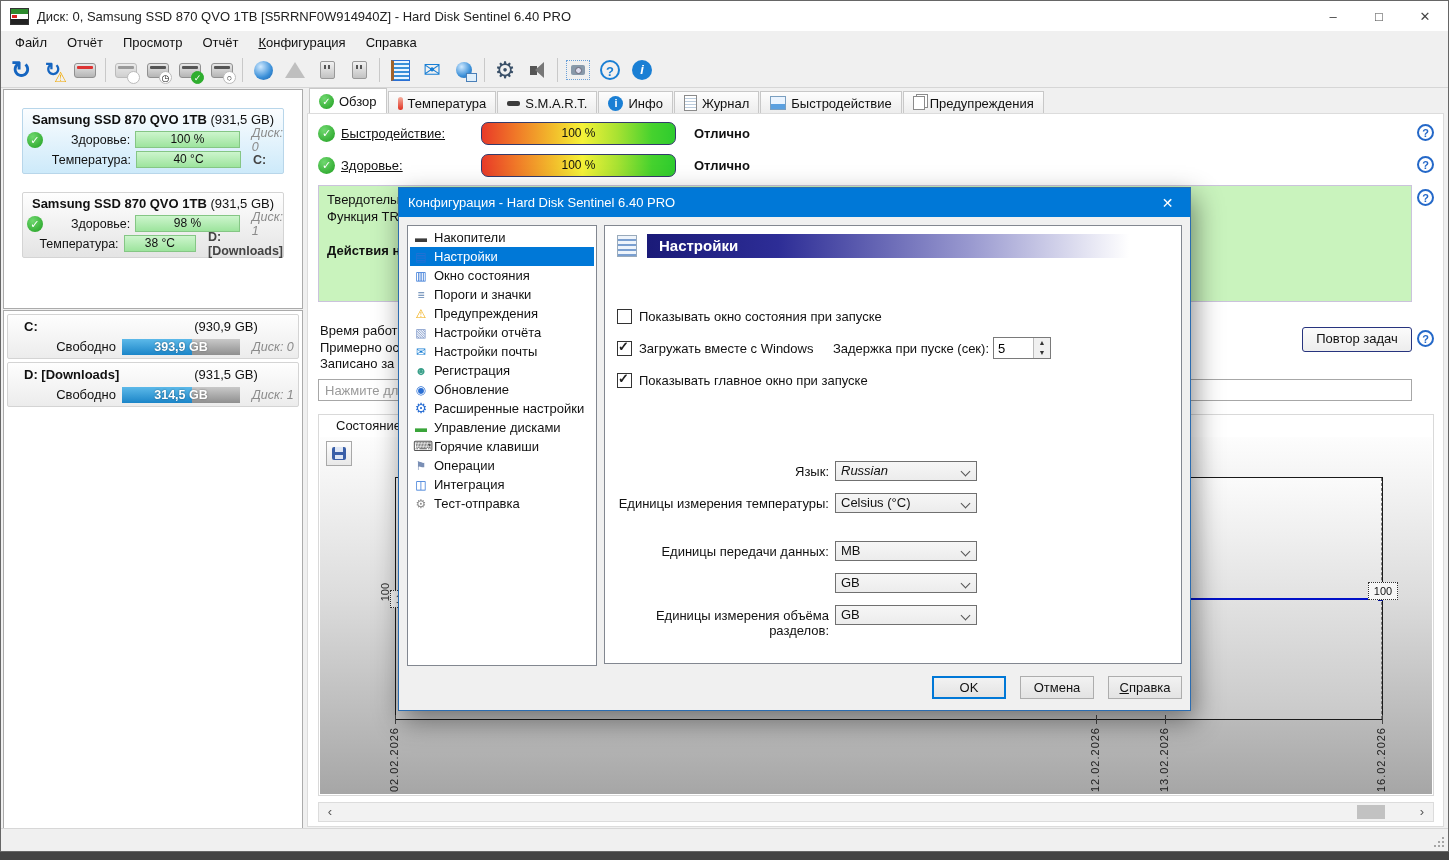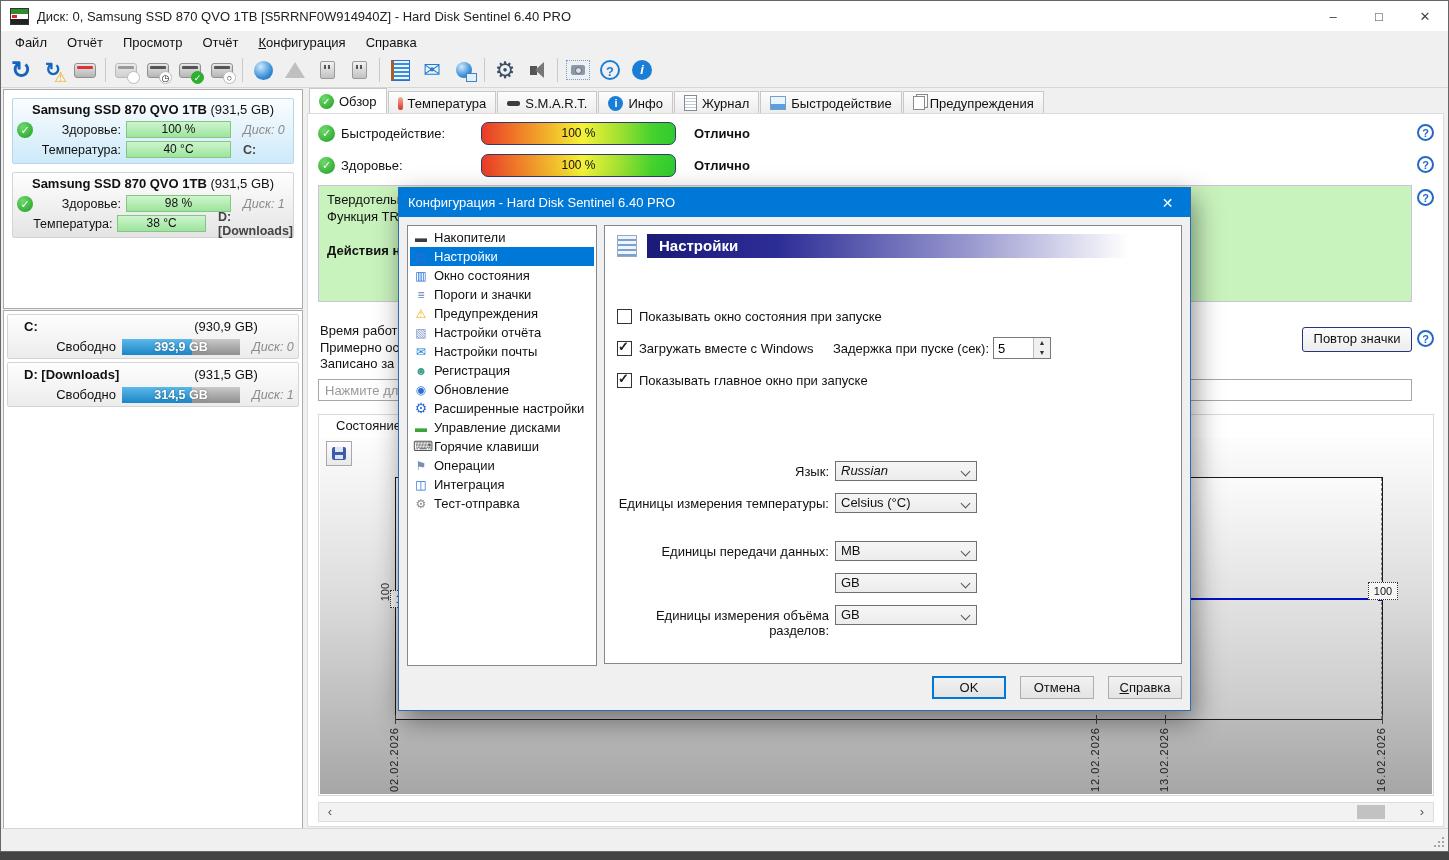--- a/index.html
+++ b/index.html
@@ -43,21 +43,21 @@
   .g-gear{color:#3a5068;font-size:23px;line-height:23px;}
   .speaker{width:7px;height:9px;background:#555;position:relative;margin-right:7px;}
   .speaker::after{content:"";position:absolute;left:5px;top:-4px;border-left:9px solid #777;border-top:8px solid transparent;border-bottom:8px solid transparent;transform:rotate(180deg);}
   .camera{width:22px;height:18px;border:1px dotted #6aa0d8;display:flex;align-items:center;justify-content:center;}
   .camera i{width:14px;height:10px;background:#8899aa;border-radius:2px;position:relative;display:block;}
   .camera i::after{content:"";position:absolute;left:4px;top:2px;width:5px;height:5px;border-radius:50%;background:#dde;border:1px solid #667;}
   .circ-help{width:20px;height:20px;border-radius:50%;border:2px solid #1a7fd4;color:#1a7fd4;font-weight:bold;font-size:13px;line-height:20px;text-align:center;box-sizing:border-box;}
   .circ-info{width:20px;height:20px;border-radius:50%;background:#1a7fd4;color:#fff;font-weight:bold;font-style:italic;font-size:13px;line-height:20px;text-align:center;}
   
   .sidebox{position:absolute;background:#fff;border:1px solid #ababab;box-sizing:border-box;}
-  .disk-card{margin:8px;height:66px;border:1px solid #c6d4de;border-radius:2px;box-sizing:border-box;padding-top:2px;}
+  .disk-card{margin:18px;height:66px;border:1px solid #c6d4de;border-radius:2px;box-sizing:border-box;padding-top:2px;}
   .disk-card.sel{background:linear-gradient(180deg,#fbfdff 0%,#e6f4fc 45%,#cdeafa 100%);border-color:#b8d6ea;}
   .disk-card.norm{background:linear-gradient(180deg,#fefefe,#e4e4e4);border-color:#d4d4d4;}
   .dc-title{text-align:center;font-size:13px;margin:1px 0 3px;}
   .dc-title b{font-weight:bold;}
   .dc-row{display:flex;align-items:center;height:19px;margin-top:1px;}
   .dc-ic{width:24px;text-align:center;}
   .okic{display:inline-block;width:16px;height:16px;border-radius:50%;background:radial-gradient(circle at 35% 30%,#6fd86f,#1f9e1f);color:#fff;font-size:11px;line-height:16px;text-align:center;}
   .dc-label{width:84px;text-align:right;padding-right:5px;font-size:12.5px;}
   .hbar{width:103px;height:15px;border:1px solid #85c685;background:linear-gradient(180deg,#cdf5cd,#9de49d);text-align:center;font-size:12px;line-height:15px;}
   .dc-right{flex:1;padding-left:12px;font-size:12.5px;}
@@ -78,21 +78,21 @@
   .tab{display:flex;align-items:center;gap:5px;height:22px;padding:0 9px;border:1px solid #c8c8c8;border-bottom:none;background:linear-gradient(180deg,#fdfdfd,#ececec);margin-right:1px;font-size:13px;}
   .tab.active{height:25px;background:#fff;font-weight:normal;}
   .ti-check{width:15px;height:15px;border-radius:50%;background:radial-gradient(circle at 35% 30%,#6fd86f,#1f9e1f);color:#fff;font-size:10px;line-height:15px;text-align:center;}
   .ti-thermo{width:5px;height:13px;background:linear-gradient(180deg,#f4b0a0,#e03020);border-radius:3px;}
   .ti-smart{width:13px;height:5px;background:#3c3c3c;border-radius:2px;}
   .ti-info{width:15px;height:15px;border-radius:50%;background:#1a7fd4;color:#fff;font-weight:bold;font-size:11px;line-height:15px;text-align:center;}
   .ti-doc{width:11px;height:14px;border:1px solid #8a8a8a;background:repeating-linear-gradient(180deg,#fff 0 2px,#bcd 2px 3px);}
   .ti-chart{width:14px;height:12px;border:1px solid #7a9fc0;background:linear-gradient(180deg,#eaf4ff 55%,#5aa0e0 55%);}
   .ti-pages{width:10px;height:12px;border:1px solid #8a8a8a;background:#fff;box-shadow:3px -2px 0 -1px #fff,3px -2px 0 0 #8a8a8a;}
   .ovrow{position:absolute;left:10px;display:flex;align-items:center;height:24px;}
-  .ov-label{width:122px;padding-left:6px;font-size:13px;}
+  .ov-label{width:122px;padding-left:6px;font-size:13px;text-decoration:underline;}
   .gbar{width:193px;height:21px;border:1px solid #333a6b;border-radius:7px;margin-left:18px;
         background:linear-gradient(90deg,#e83a28 0%,#f07a28 18%,#f2c02c 38%,#f5f238 52%,#a8e232 70%,#46d22e 88%,#2ecb2e 100%);
         text-align:center;font-size:12px;line-height:21px;color:#111;}
   .ov-status{margin-left:18px;font-weight:bold;}
   .helpic{position:absolute;width:17px;height:17px;border-radius:50%;border:2px solid #2468c8;color:#2468c8;font-weight:bold;font-size:11px;line-height:14px;text-align:center;box-sizing:border-box;}
   .greenbox{position:absolute;left:10px;top:71px;width:1094px;height:117px;background:#c9f3bd;border:1px solid #cbc3dc;box-sizing:border-box;padding:5px 8px;font-size:13px;line-height:17px;overflow:hidden;}
   .greenbox .act{font-weight:bold;margin-top:17px;}
   .statline{position:absolute;left:12px;font-size:13px;white-space:nowrap;}
   .retest{position:absolute;left:994px;top:213px;width:108px;height:23px;background:linear-gradient(180deg,#fbfbfb,#ededed);border:1px solid #27347e;border-radius:3px;font-size:13px;text-align:center;line-height:21px;}
   .clickin{position:absolute;left:10px;top:265px;width:1094px;height:22px;border:1px solid #a7a7a7;font-size:13px;padding:0 6px;box-sizing:border-box;font-family:"Liberation Sans",sans-serif;}
@@ -381,21 +381,21 @@
       <div>Твердотельнь</div>
       <div>Функция TRIM</div>
       <div class="act">Действия не т</div>
     </div>
     <span class="helpic" style="left:1109px;top:75px;">?</span>
 
     <div class="statline" style="top:209px;">Время работы</div>
     <div class="statline" style="top:226px;">Примерно ост</div>
     <div class="statline" style="top:242px;">Записано за вс</div>
 
-    <div class="retest">Повтор значки</div>
+    <div class="retest">Повтор задач</div>
     <span class="helpic" style="left:1109px;top:216px;">?</span>
 
     <input class="clickin" placeholder="Нажмите для" style="">
 
     <div class="chartgrp">
       <div class="chart-bg"></div>
       <div class="chart-title">Состояние (%</div>
       <div class="savebtn">
           <span class="floppy"></span>
         </div>

